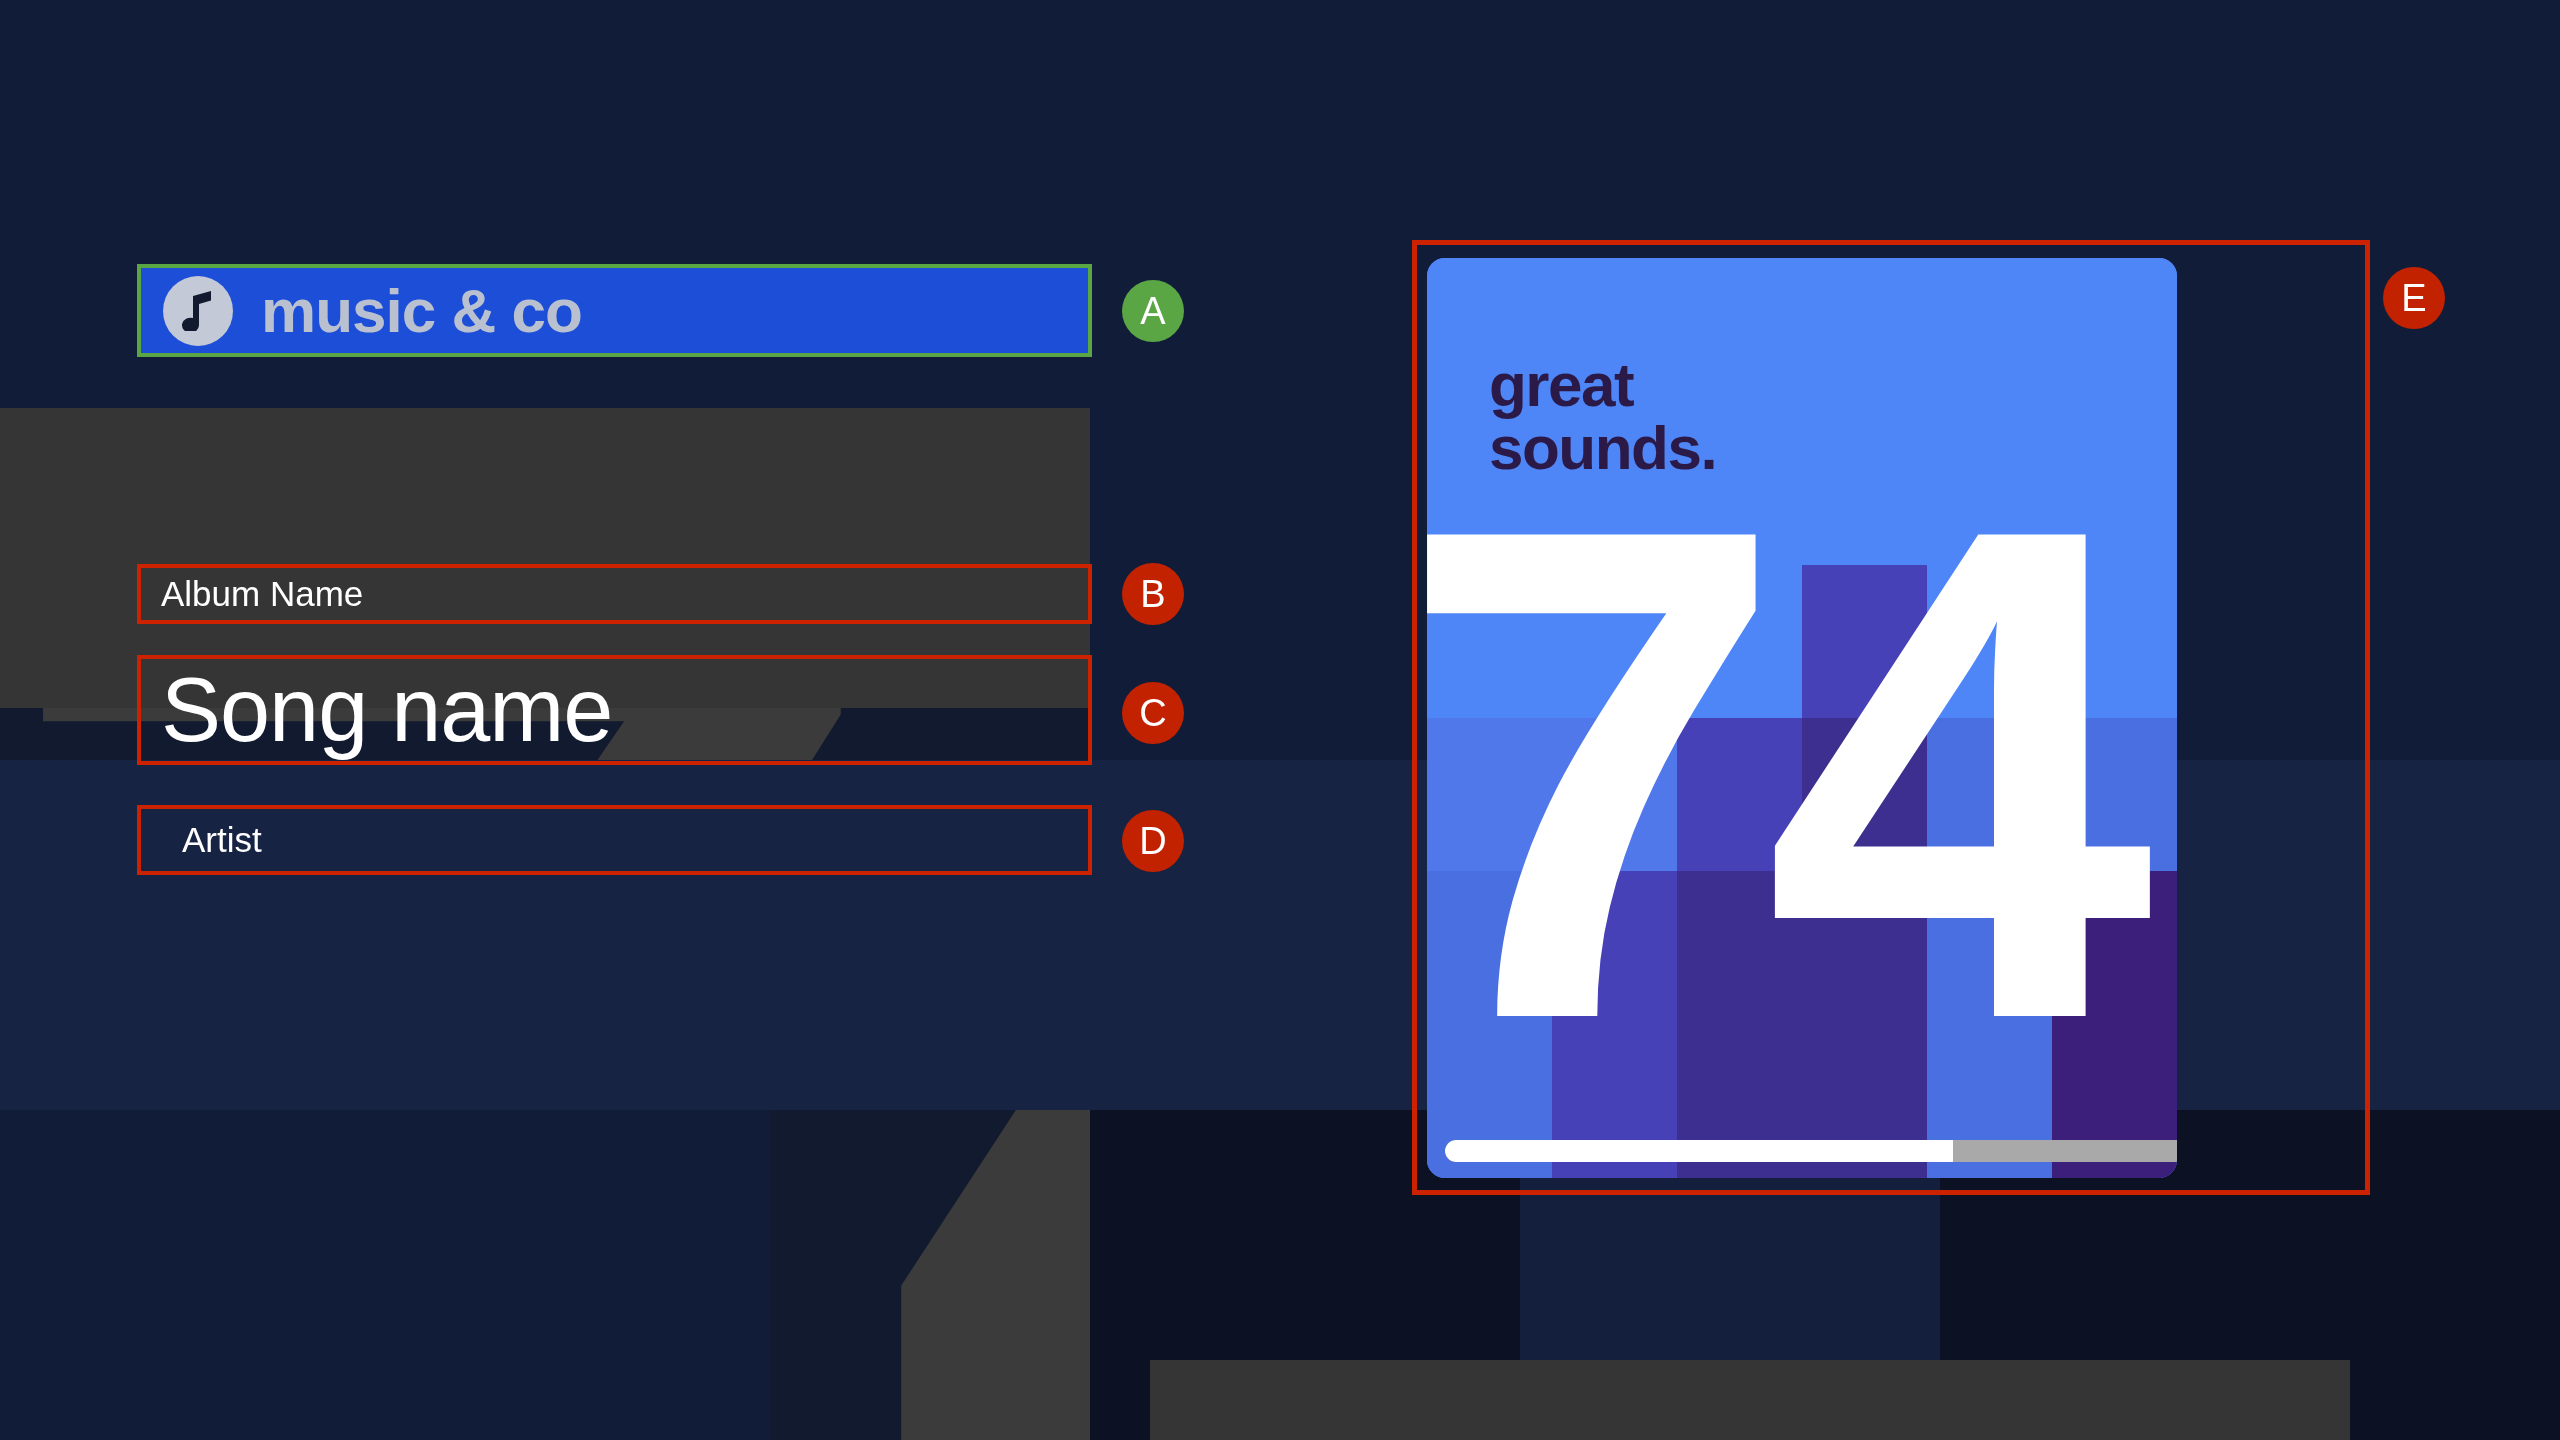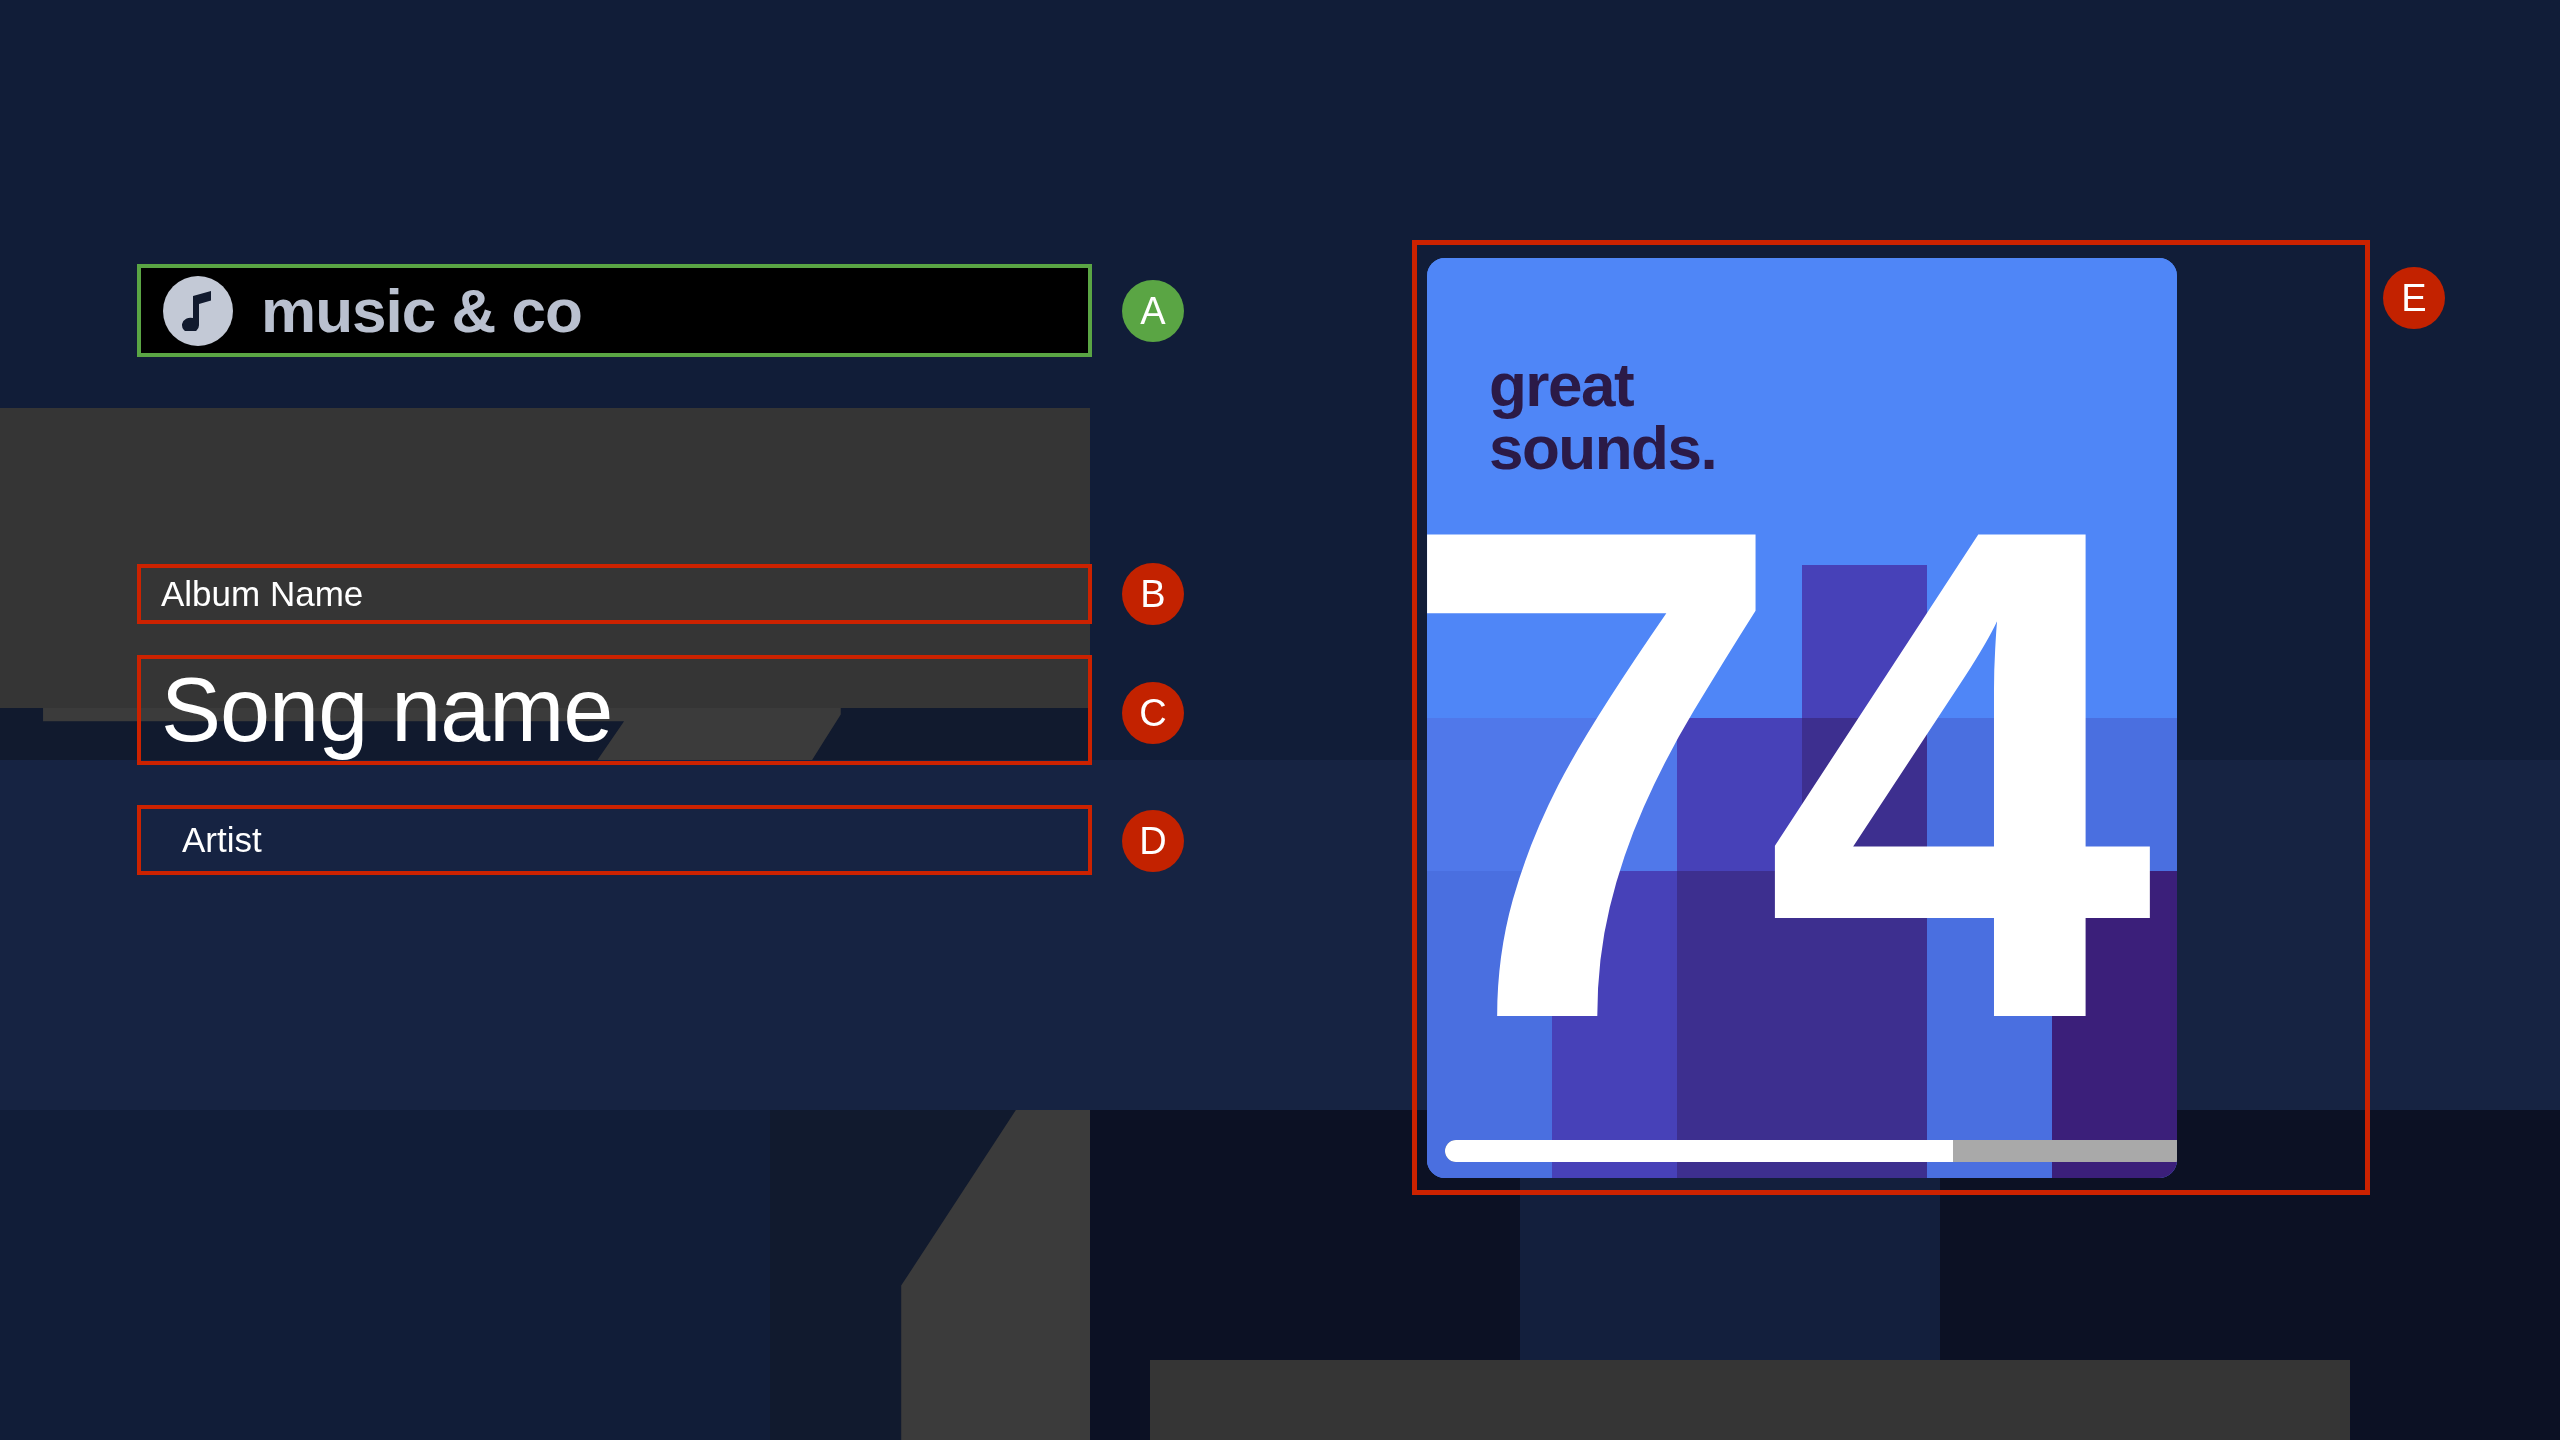--- a/index.html
+++ b/index.html
@@ -47,21 +47,21 @@
     background:#353535;
   }
 
   
   .logo-box {
     position:absolute;
     left:137px; top:264px; width:955px; height:93px;
     border:4px solid #5aa544;
     display:flex; align-items:center;
     padding-left:22px;
-    background:#000000;
+    background:#1d4ed8;
   }
   .logo-disc {
     width:70px; height:70px; border-radius:50%;
     background:#c3c9d6;
     display:flex; align-items:center; justify-content:center;
     flex:0 0 auto;
   }
   .logo-note { width:34px; height:40px; display:block; }
   .logo-text {
     margin-left:28px;

